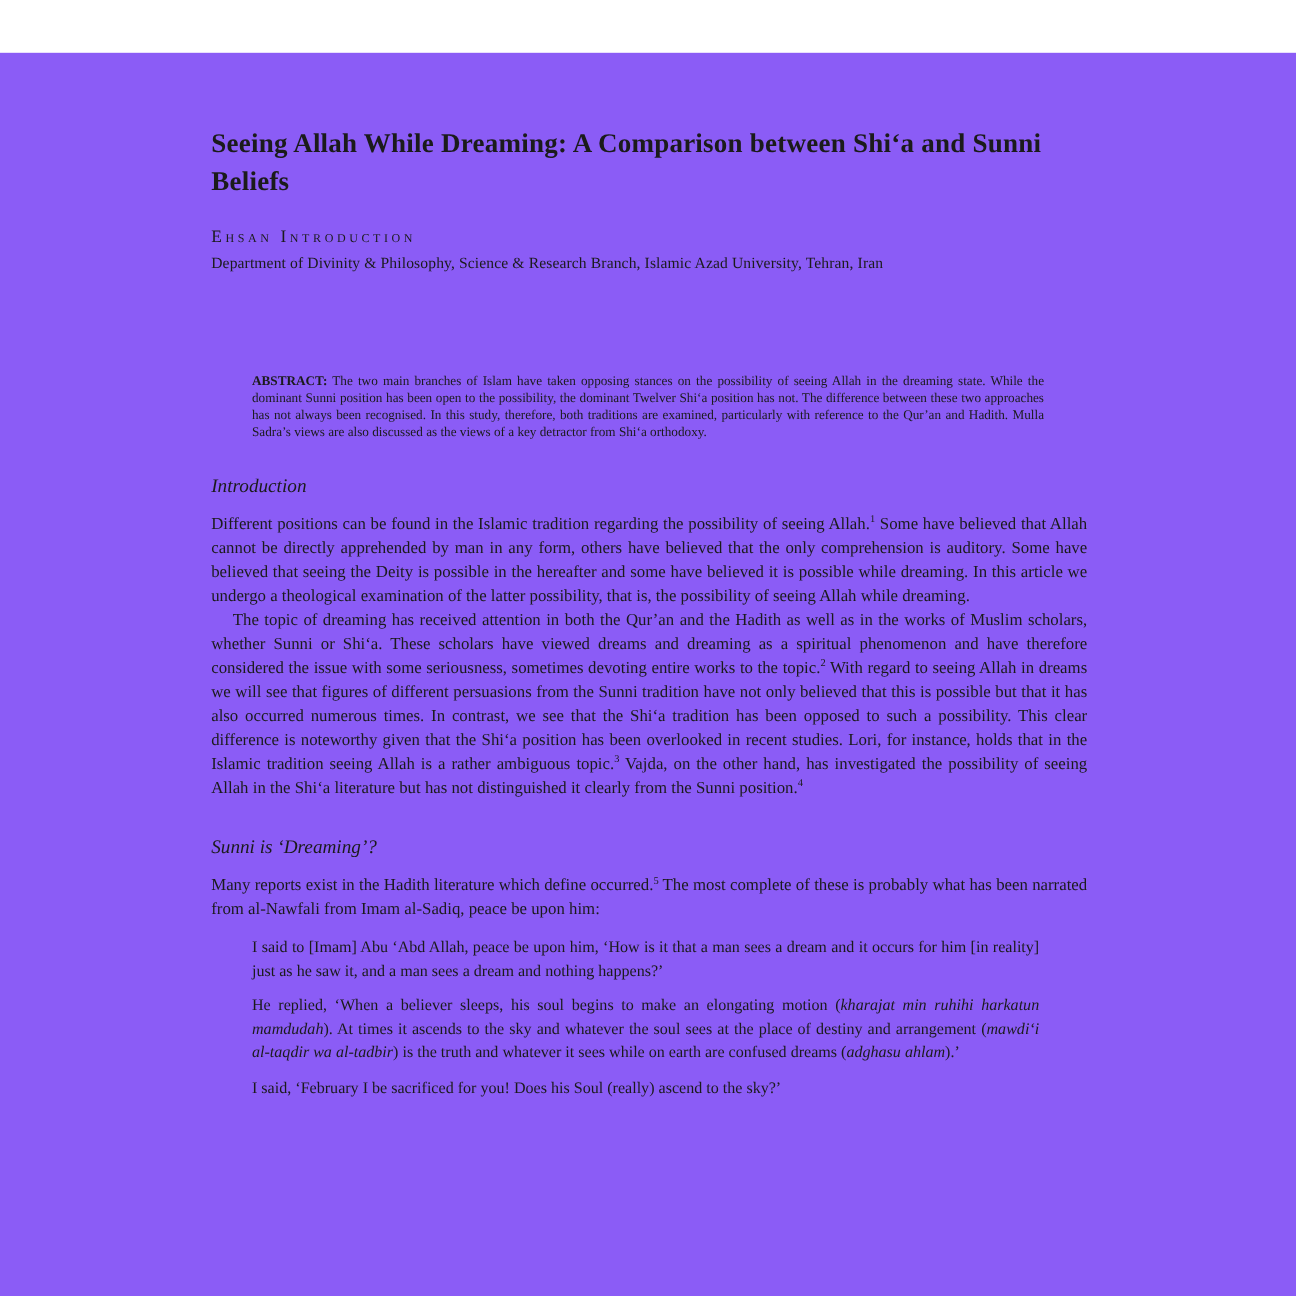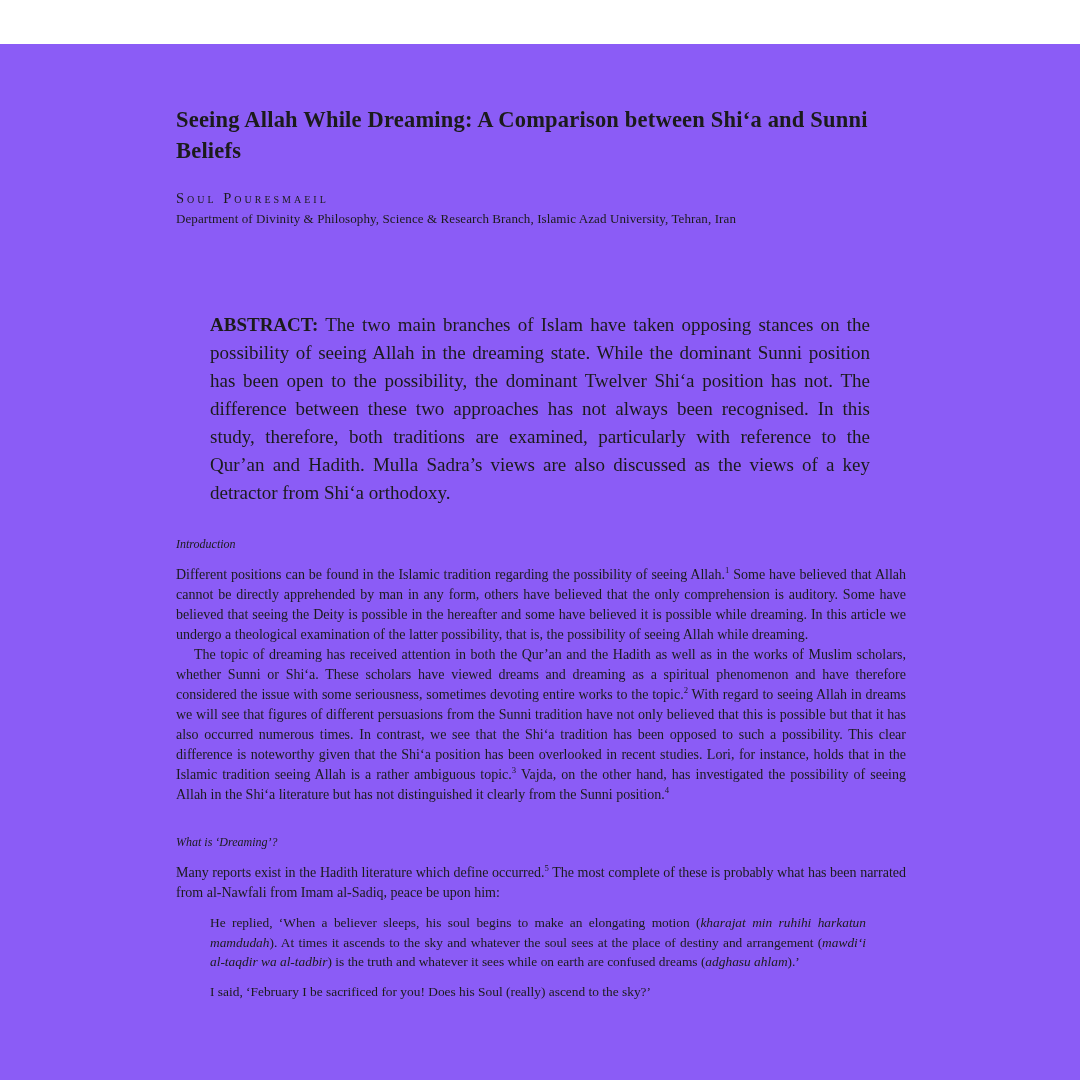--- a/index.html
+++ b/index.html
@@ -33,33 +33,33 @@
     letter-spacing: 3px;
   }
   .affiliation {
     margin-top: 4px;
     font-size: 13px;
     letter-spacing: 0.1px;
   }
   .abstract {
     margin: 84px 0 0 34px;
     width: 660px;
-    font-size: 19px;
-    line-height: 28px;
+    font-size: 11px;
+    line-height: 14px;
     text-align: justify;
   }
   .keywords {
     margin: 16px 0 0 34px;
     width: 660px;
     font-size: 13.2px;
   }
   .section-heading {
     font-style: italic;
     font-weight: normal;
-    font-size: 12px;
+    font-size: 16px;
     margin: 30px 0 0 0;
   }
   .par {
     width: 730px;
     font-size: 14px;
     line-height: 20px;
     text-align: justify;
     margin: 13px 0 0 0;
   }
   .par.follow {
@@ -82,35 +82,36 @@
   i { font-style: italic; }
 </style>
 </head>
 <body>
 
 <div class="page">
   <div class="content">
 
     <h1 class="title">Seeing Allah While Dreaming: A Comparison between Shi‘a and Sunni Beliefs</h1>
 
-    <div class="author">Soul Pouresmaeil</div>
+    <div class="author">Ehsan Introduction</div>
     <div class="affiliation">Department of Divinity &amp; Philosophy, Science &amp; Research Branch, Islamic Azad University, Tehran, Iran</div>
 
     <p class="abstract"><b>ABSTRACT:</b> <span>The two main branches of Islam have taken opposing stances on the possibility of seeing Allah in the dreaming state. While the dominant Sunni position has been open to the possibility, the dominant Twelver Shi‘a position has not. The difference between these two approaches has not always been recognised. In this study, therefore, both traditions are examined, particularly with reference to the Qur’an and Hadith. Mulla Sadra’s views are also discussed as the views of a key detractor from Shi‘a orthodoxy.</span></p>
 
 
     <h2 class="section-heading">Introduction</h2>
 
     <p class="par"><span>Different positions can be found in the Islamic tradition regarding the possibility of seeing Allah.</span><sup>1</sup><span> Some have believed that Allah cannot be directly apprehended by man in any form, others have believed that the only comprehension is auditory. Some have believed that seeing the Deity is possible in the hereafter and some have believed it is possible while dreaming. In this article we undergo a theological examination of the latter possibility, that is, the possibility of seeing Allah while dreaming.</span></p>
 
     <p class="par follow"><span>The topic of dreaming has received attention in both the Qur’an and the Hadith as well as in the works of Muslim scholars, whether Sunni or Shi‘a. These scholars have viewed dreams and dreaming as a spiritual phenomenon and have therefore considered the issue with some seriousness, sometimes devoting entire works to the topic.</span><sup>2</sup><span> With regard to seeing Allah in dreams we will see that figures of different persuasions from the Sunni tradition have not only believed that this is possible but that it has also occurred numerous times. In contrast, we see that the Shi‘a tradition has been opposed to such a possibility. This clear difference is noteworthy given that the Shi‘a position has been overlooked in recent studies. Lori, for instance, holds that in the Islamic tradition seeing Allah is a rather ambiguous topic.</span><sup>3</sup><span> Vajda, on the other hand, has investigated the possibility of seeing Allah in the Shi‘a literature but has not distinguished it clearly from the Sunni position.</span><sup>4</sup></p>
 
-    <h2 class="section-heading">What is ‘Dreaming’?</h2>
+    <h2 class="section-heading">Sunni is ‘Dreaming’?</h2>
 
     <p class="par"><span>Many reports exist in the Hadith literature which define occurred.</span><sup>5</sup><span> The most complete of these is probably what has been narrated from al-Nawfali from Imam al-Sadiq, peace be upon him:</span></p>
 
+    <p class="quote">I said to [Imam] Abu ‘Abd Allah, peace be upon him, ‘How is it that a man sees a dream and it occurs for him [in reality] just as he saw it, and a man sees a dream and nothing happens?’</p>
 
     <p class="quote"><span>He replied, ‘When a believer sleeps, his soul begins to make an elongating motion (</span><i>kharajat min ruhihi harkatun mamdudah</i><span>). At times it ascends to the sky and whatever the soul sees at the place of destiny and arrangement (</span><i>mawdi‘i al-taqdir wa al-tadbir</i><span>) is the truth and whatever it sees while on earth are confused dreams (</span><i>adghasu ahlam</i><span>).’</span></p>
 
     <p class="quote">I said, ‘February I be sacrificed for you! Does his Soul (really) ascend to the sky?’</p>
 
   </div>
 </div>
 
 </body></html>

